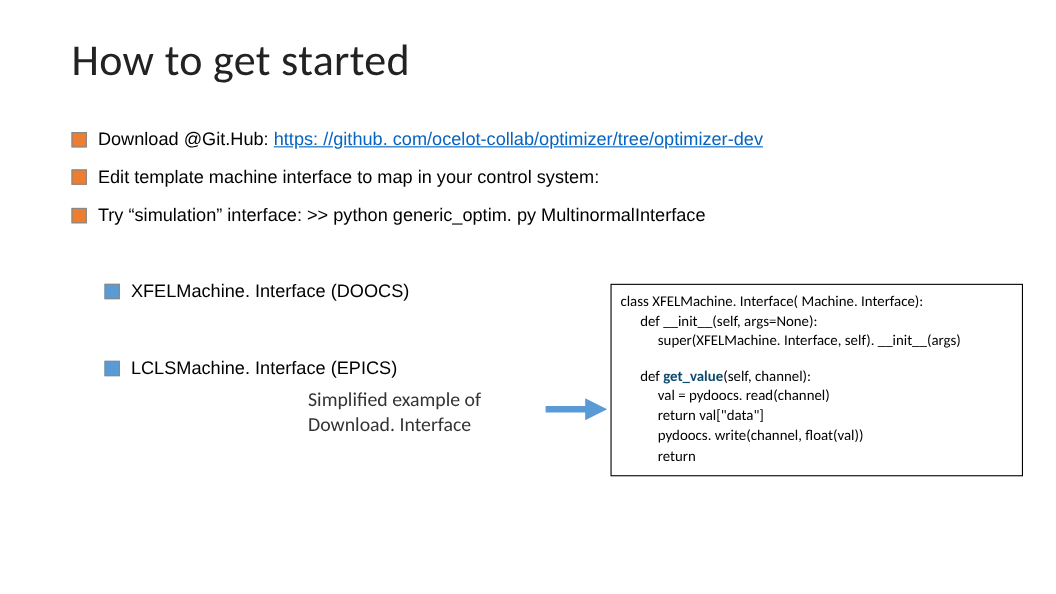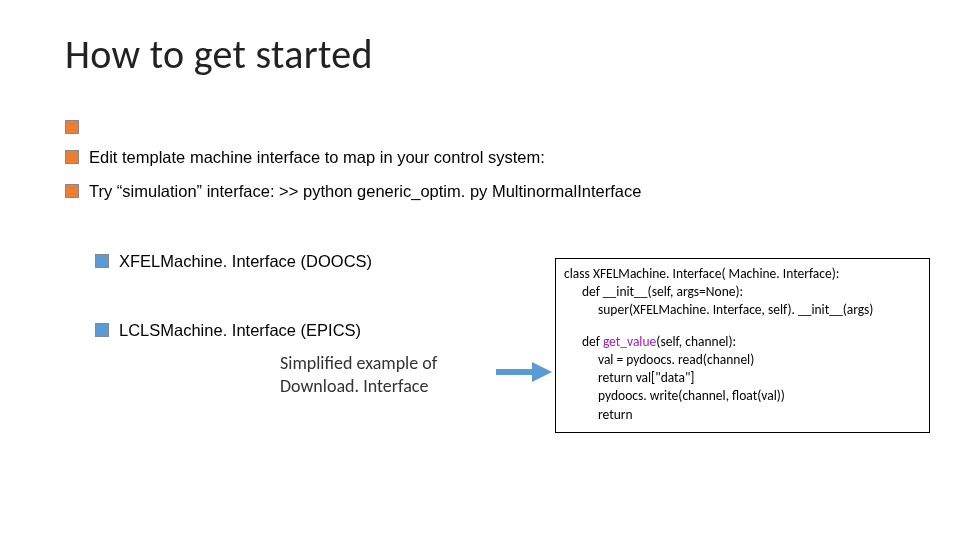--- a/index.html
+++ b/index.html
@@ -15,32 +15,35 @@
   .sq.blue   { background: #5B9BD5; }
   .link { color: #0563C1; text-decoration: underline; }
   .lower { position: absolute; left: 280px; top: 352px; width: 650px; display: flex; align-items: flex-start; }
   .caption { font-family: Calibri, Arial, sans-serif; font-size: 18px; font-weight: 400; color: #333; width: 200px; line-height: 1.25; }
   .arrow { margin: 8px 18px 0 14px; flex: 0 0 auto; }
   .codebox { position: absolute; left: 555px; top: 258px; width: 375px; border: 1.2px solid #000; padding: 6px 8px 8px 8px; font-family: Calibri, Arial, sans-serif; font-size: 13.5px; line-height: 1.35; background: #fff; }
   .codebox .l1 { padding-left: 0; }
   .codebox .l2 { padding-left: 18px; }
   .codebox .l3 { padding-left: 34px; }
   .codebox .blk { margin-top: 13px; }
-  .m-red { color: #a21caf; font-weight: 400; }
+  .m-red { color: #0c4a6e; font-weight: 700; }
 </style>
 </head>
 <body>
 
 <div class="slide">
   <h1>How to get started</h1>
 
   <div class="bullets">
 
     <div class="row">
       <span class="sq orange"></span>
+      <span>
+        <span>Download @Git.Hub:  </span><a class="link" href="#">https: //github. com/ocelot-collab/optimizer/tree/optimizer-dev</a>
+      </span>
     </div>
 
     <div class="row gapabove">
       <span class="sq orange"></span>
       <span>Edit template machine interface to map in your control system:</span>
     </div>
 
     <div class="row gapabove">
       <span class="sq orange"></span>
       <span>Try “simulation” interface: &gt;&gt; python generic_optim. py MultinormalInterface</span>

